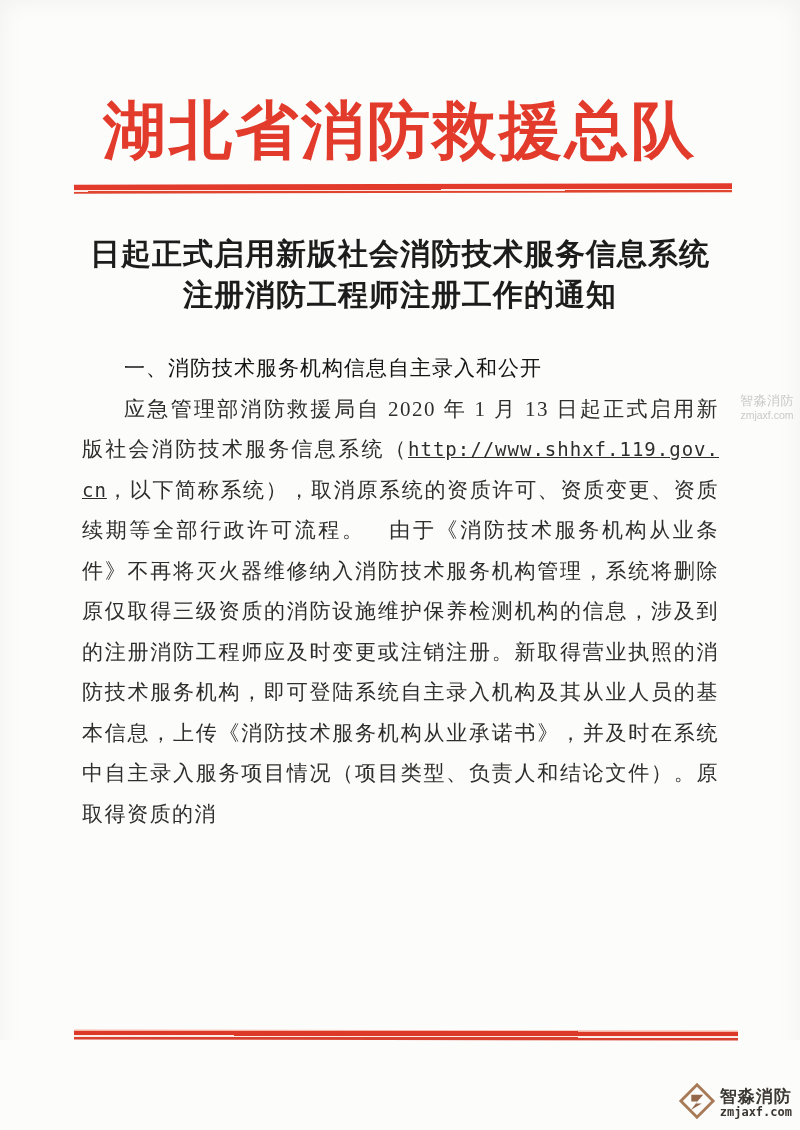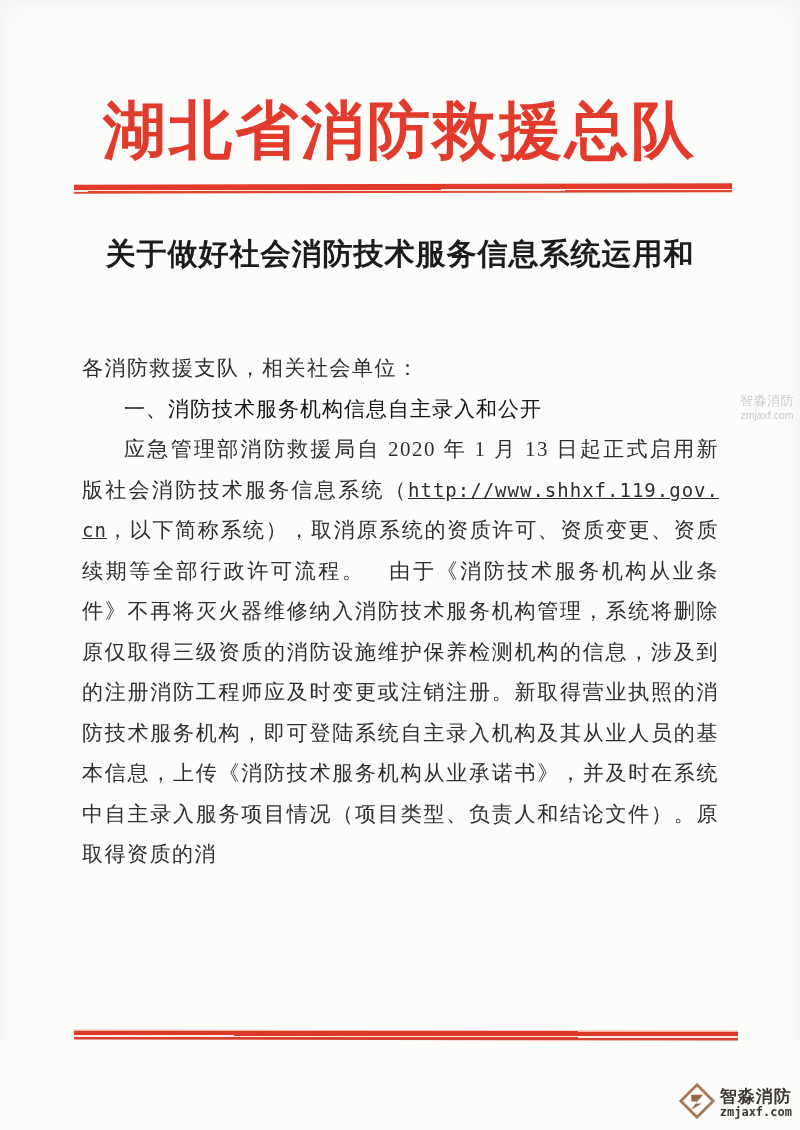--- a/index.html
+++ b/index.html
@@ -156,25 +156,25 @@
 </style>
 </head>
 <body>
 
 <div class="page">
 
   <div class="letterhead">湖北省消防救援总队</div>
   <div class="rule-top"></div>
 
   <div class="doc-title">
-    <div>关于做好社会消防技术服务信息系统运用和</div>
+    <div>日起正式启用新版社会消防技术服务信息系统</div>
+    <div>注册消防工程师注册工作的通知</div>
   </div>
 
   <div class="body-text">
-    <p>各消防救援支队，相关社会单位：</p>
     <p class="indent section-heading">一、消防技术服务机构信息自主录入和公开</p>
     <p class="indent"><span>应急管理部消防救援局自 2020 年 1 月 13 日起正式启用新版社会消防技术服务信息系统（</span><span class="url">http://www.shhxf.119.gov.cn</span><span>，以下简称系统），取消原系统的资质许可、资质变更、资质续期等全部行政许可流程。　由于《消防技术服务机构从业条件》不再将灭火器维修纳入消防技术服务机构管理，系统将删除原仅取得三级资质的消防设施维护保养检测机构的信息，涉及到的注册消防工程师应及时变更或注销注册。新取得营业执照的消防技术服务机构，即可登陆系统自主录入机构及其从业人员的基本信息，上传《消防技术服务机构从业承诺书》，并及时在系统中自主录入服务项目情况（项目类型、负责人和结论文件）。原取得资质的消</span></p>
   </div>
 
   <div class="bottom-mask"></div>
   <div class="rule-bottom"></div>
 
   <div class="watermark">
     <div class="wm-brand">智淼消防</div>
     <div class="wm-site">zmjaxf.com</div>

